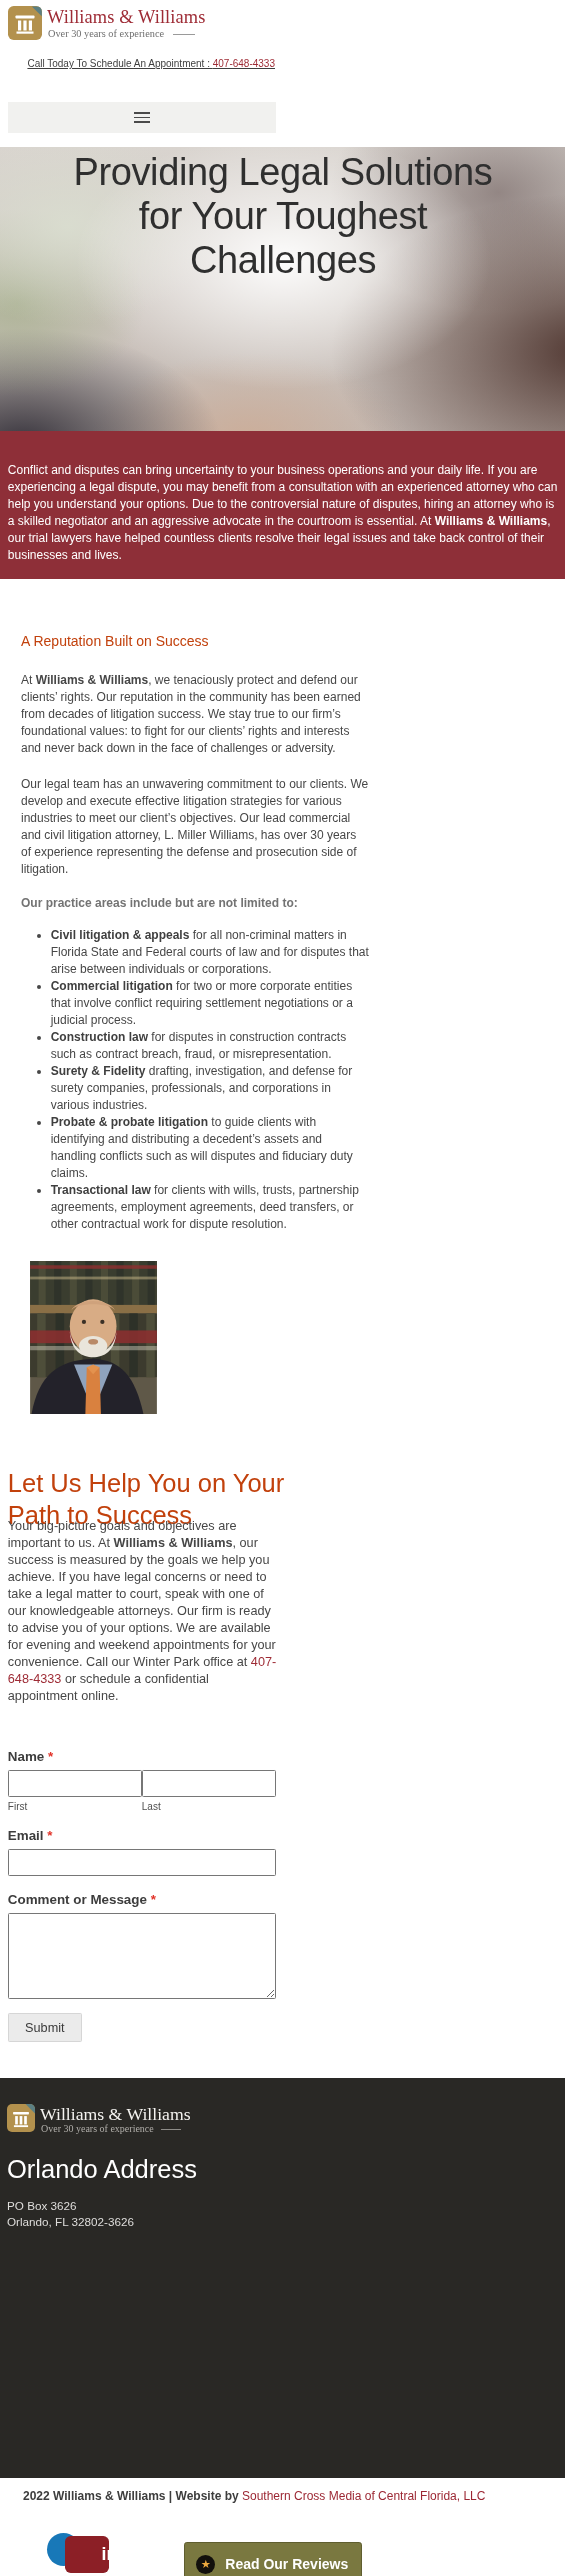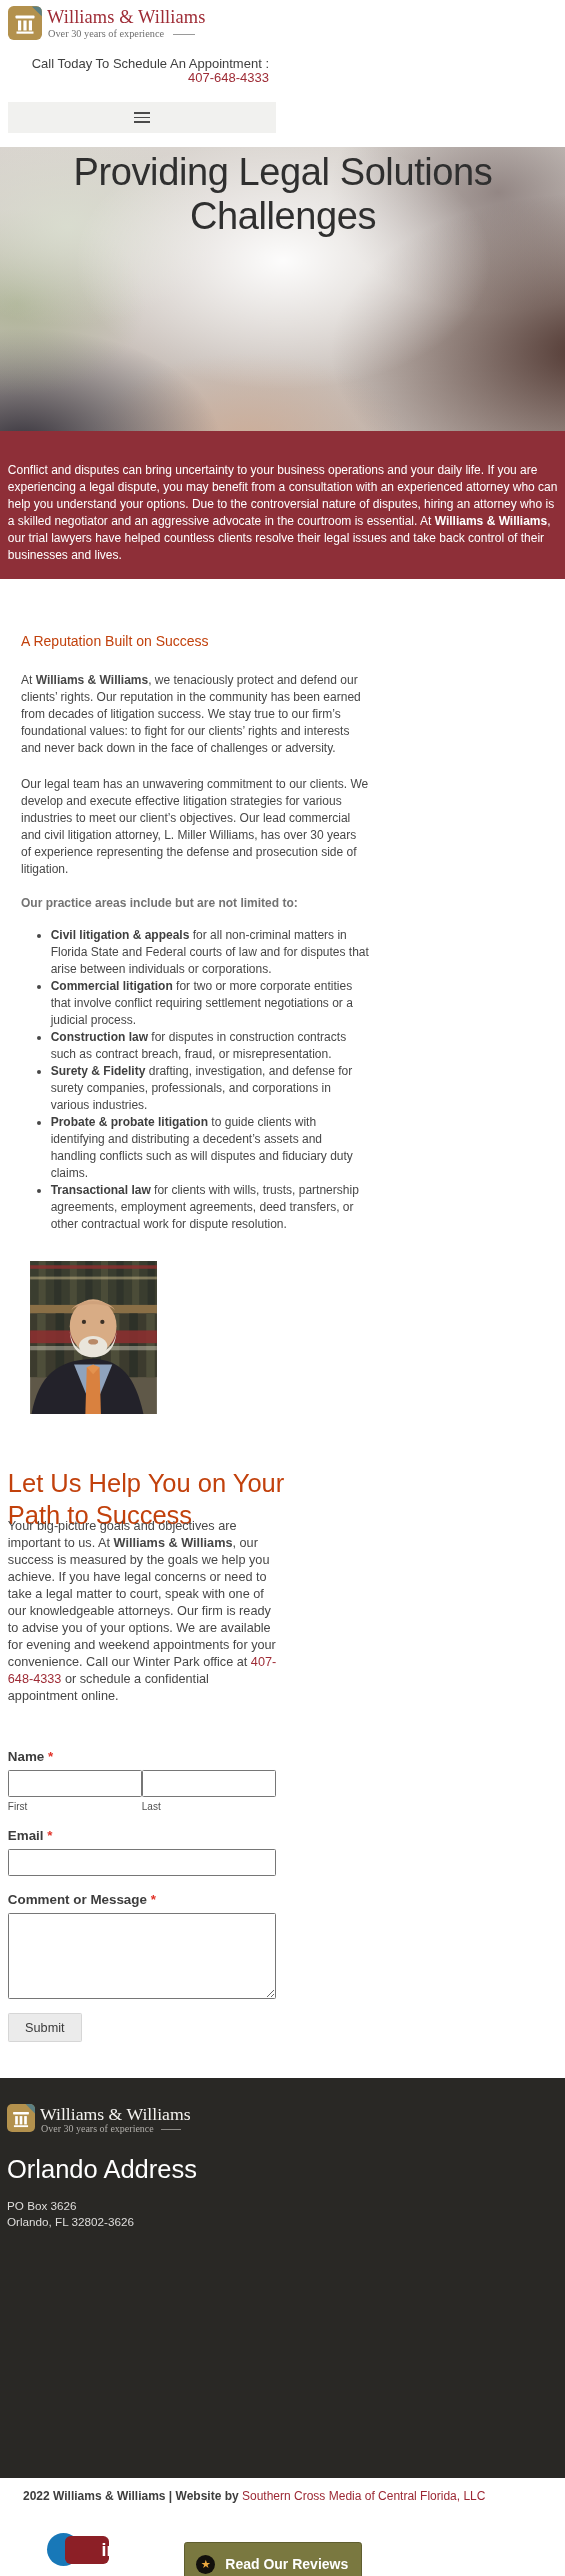--- a/index.html
+++ b/index.html
@@ -32,22 +32,22 @@
   .brand-tagline {
     position: absolute; left: 48px; top: 28px;
     font-family: "Liberation Serif", serif;
     font-size: 10.3px; color: #6f6f6f;
   }
   .brand-tagline .dash {
     display: inline-block; width: 22.6px; height: 0.7px;
     background: #9a9a9a; margin-left: 8.5px; vertical-align: middle;
   }
   .call-line {
-    position: absolute; top: 57px; right: 297px; width: 263px;
-    text-align: right; font-size: 13px; line-height: 14px; color: #3f3f3f;
+    position: absolute; top: 57px; right: 291px; width: 263px;
+    text-align: right; font-size: 10px; line-height: 14px; color: #3f3f3f; text-decoration: underline;
   }
   .call-line a { color: #9e2b35; }
 
   
   .nav-wrap { height: 45px; }
   .nav-bar {
     margin-left: 7.8px; width: 268px; height: 31px; background: #f1f1ef;
     display: flex; align-items: center; justify-content: center;
     cursor: pointer;
   }
@@ -152,21 +152,21 @@
   
   .bottom-strip { position: relative; height: 99px; background: #fff; overflow: hidden; }
   .copyright {
     position: absolute; left: 23px; top: 11.3px;
     font-size: 12px; font-weight: 600; color: #3d3d3d;
   }
   .copyright a { color: #9c2733; font-weight: 400; }
   .linkedin { position: absolute; left: 47px; top: 54px; width: 52px; height: 37px; display: block; }
   .li-circle { position: absolute; left: 0; top: 1.4px; width: 33px; height: 33px; border-radius: 50%; background: #1878b8; }
   .li-badge {
-    position: absolute; left: 18.4px; top: 4.2px; width: 33px; height: 28px;
+    position: absolute; left: 18.4px; top: 4.2px; width: 33px; height: 37px;
     background: #8c1f26; border-radius: 5.7px;
     display: flex; align-items: center; justify-content: center;
     color: #fff; font-weight: 700; font-size: 17.7px; padding-left: 44px;
   }
   .reviews-btn {
     position: absolute; left: 184px; top: 64px; width: 178px; height: 44px;
     background: #7a7840; border: 0.7px solid #5f5e30; border-radius: 2.8px;
     display: flex; align-items: center; padding-left: 11.3px; gap: 10px;
     cursor: pointer;
   }
@@ -202,20 +202,21 @@
       <span></span>
         <span></span>
         <span></span>
     </div>
   </div>
 </div>
 
 <div class="hero">
   <h1>
     <span>Providing Legal Solutions</span>
+    <span>for Your Toughest</span>
     <span>Challenges</span>
   </h1>
 </div>
 
 <div class="intro-band">
   <p><span>Conflict and disputes can bring uncertainty to your business operations and your daily life. If you are experiencing a legal dispute, you may benefit from a consultation with an experienced attorney who can help you understand your options. Due to the controversial nature of disputes, hiring an attorney who is a skilled negotiator and an aggressive advocate in the courtroom is essential. At </span><strong>Williams &amp; Williams</strong><span>, our trial lawyers have helped countless clients resolve their legal issues and take back control of their businesses and lives.</span></p>
 </div>
 
 <div class="sec-reputation">
   <h2>A Reputation Built on Success</h2>

